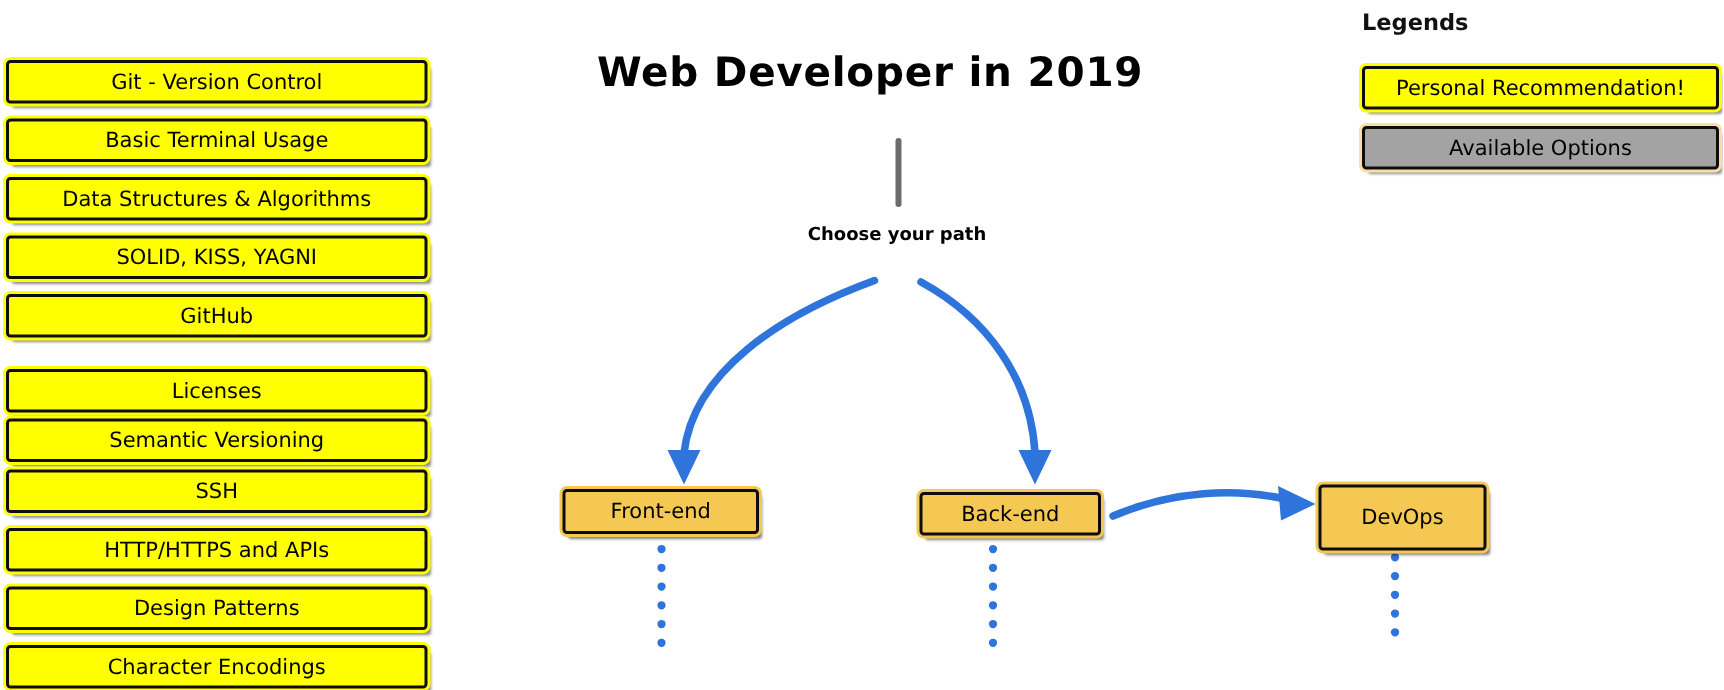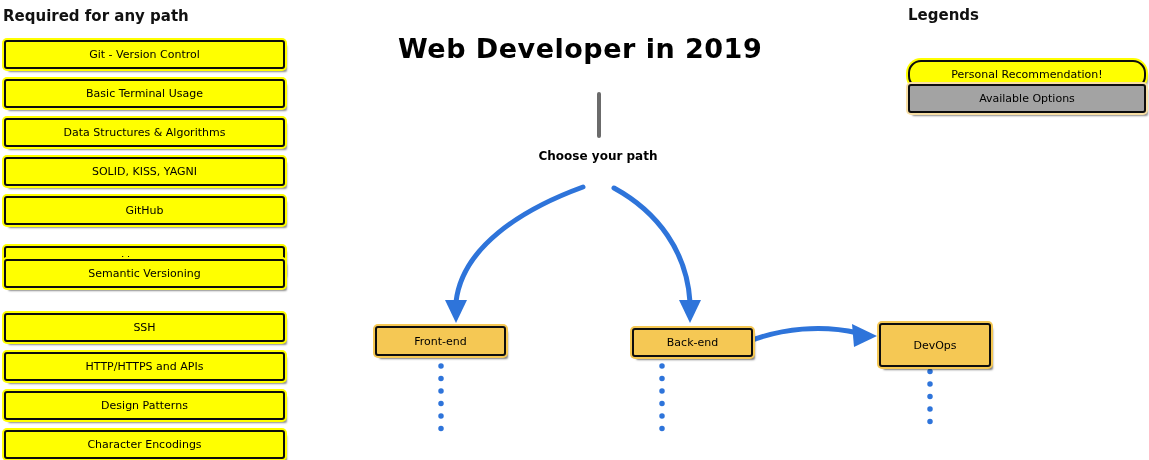--- a/index.html
+++ b/index.html
@@ -23,21 +23,21 @@
     white-space: nowrap;
   }
 
   .node {
     position: absolute;
     box-sizing: border-box;
     display: flex;
     align-items: center;
     justify-content: center;
     text-align: center;
-    font-size: 11px;
+    font-size: 14px;
     line-height: 1;
     color: #000;
     border: 2.5px solid #0d0d0d;
     border-radius: 3px;
     white-space: nowrap;
   }
   .req-item {
     left: 4px;
     width: 281px;
     height: 29px;
@@ -115,39 +115,38 @@
       <line x1="441" y1="366" x2="441" y2="429" stroke-dasharray="0 12.5"></line>
     </g>
     <g stroke="#2E74DA" stroke-width="5.5" stroke-linecap="round">
       <line x1="662" y1="366" x2="662" y2="429" stroke-dasharray="0 12.5"></line>
     </g>
     <g stroke="#2E74DA" stroke-width="5.5" stroke-linecap="round">
       <line x1="930" y1="359" x2="930" y2="434" stroke-dasharray="0 12.5"></line>
     </g>
   </svg>
 
-  <div class="abs section-heading" style="left:3px; top:7px;">Required for any path</div>
 
   <div class="node req-item" style="top:40px">Git - Version Control</div>
   <div class="node req-item" style="top:79px">Basic Terminal Usage</div>
   <div class="node req-item" style="top:118px">Data Structures &amp; Algorithms</div>
   <div class="node req-item" style="top:157px">SOLID, KISS, YAGNI</div>
   <div class="node req-item" style="top:196px">GitHub</div>
   <div class="node req-item" style="top:246px">Licenses</div>
-  <div class="node req-item" style="top:259px">Semantic Versioning</div>
+  <div class="node req-item" style="top:279px">Semantic Versioning</div>
   <div class="node req-item" style="top:313px">SSH</div>
   <div class="node req-item" style="top:391px">Design Patterns</div>
   <div class="node req-item" style="top:352px">HTTP/HTTPS and APIs</div>
   <div class="node req-item" style="top:430px">Character Encodings</div>
 
   <div class="abs main-title">Web Developer in 2019</div>
   <div class="abs divider-line"></div>
   <div class="abs choose-label">Choose your path</div>
 
   <div class="node path-node" style="left:375px; top:326px; width:131px; height:30px;">Front-end</div>
-  <div class="node path-node" style="left:613px; top:328px; width:121px; height:29px;margin-left:19px;">Back-end</div>
+  <div class="node path-node" style="left:613px; top:328px; width:121px; height:29px;">Back-end</div>
   <div class="node path-node" style="left:879px; top:323px; width:112px; height:44px;">DevOps</div>
 
   <div class="abs section-heading" style="left:908px; top:6px;">Legends</div>
-  <div class="node legend-node legend-yellow" style="top:60px;border-radius:13px;">Personal Recommendation!</div>
+  <div class="node legend-node legend-yellow" style="top:44px;">Personal Recommendation!</div>
   <div class="node legend-node legend-tan" style="top:84px;">Available Options</div>
 
 </div>
 
 </body></html>

